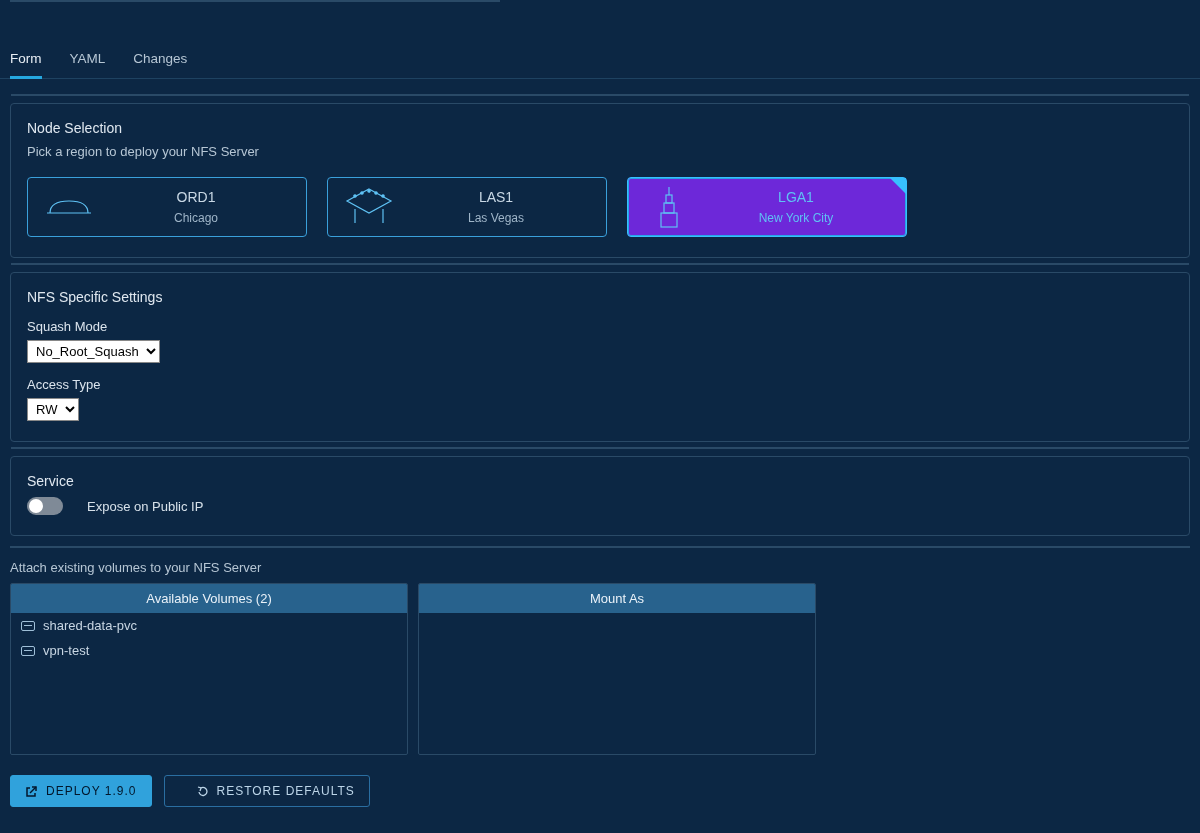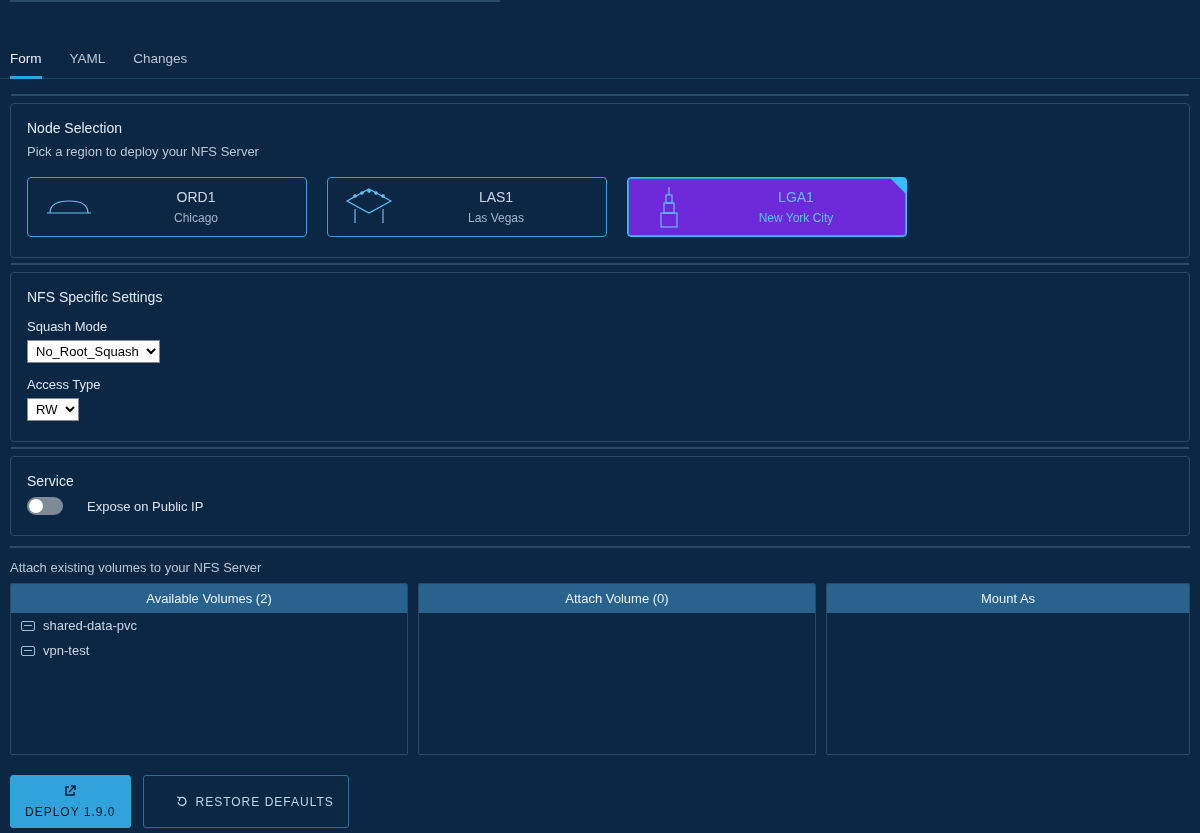--- a/index.html
+++ b/index.html
@@ -175,21 +175,20 @@
     display:inline-flex; align-items:center; gap:8px;
     padding: 8px 14px;
     cursor:pointer;
     text-transform: uppercase;
   }
   .btn-primary {
     background:#30a2dc;
     border:1px solid #30a2dc;
     color:#02172c;
     font-weight:500;
-    flex-direction:column;
   }
   .btn-secondary {
     background:transparent;
     border:1px solid #2a6ea1;
     color:#bcd5e8;
     padding-left:31px;
   }
   .launch-icon, .reset-icon { width:13px; height:13px; display:inline-block; }
 </style>
 </head>
@@ -292,23 +291,20 @@
     <div class="vol-item">
       <span class="disk-icon"></span>
       <span>shared-data-pvc</span>
     </div>
     <div class="vol-item">
       <span class="disk-icon"></span>
       <span>vpn-test</span>
     </div>
   </div>
   <div class="vol-col">
-    <div class="vol-head">Attach Volume (0)</div>
-  </div>
-  <div class="vol-col">
     <div class="vol-head">Mount As</div>
   </div>
 </div>
 
 <div class="footer">
   <div class="btn btn-primary">
     <span class="launch-icon">
       <svg width="13" height="13" viewBox="0 0 13 13" fill="none" stroke="#02172c" stroke-width="1.5">
         <path d="M5 8 L11 2"></path>
           <path d="M7 2 H11 V6"></path>

